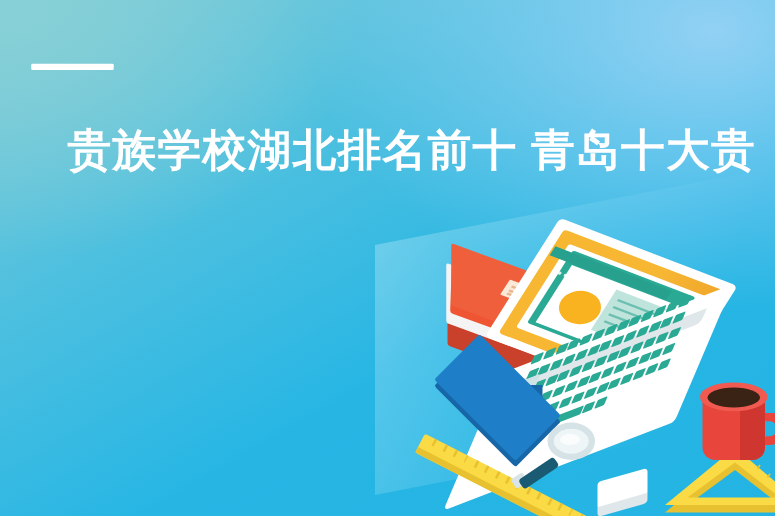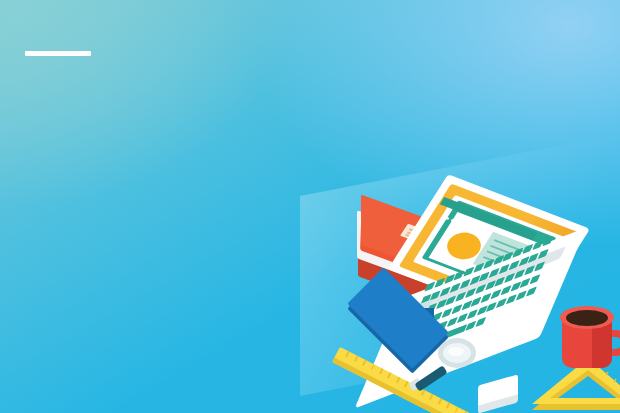--- a/index.html
+++ b/index.html
@@ -318,20 +318,21 @@
 </style>
 </head>
 <body>
 
 <div id="banner">
 
   <div class="light-sweep"></div>
 
   <div class="rule"></div>
 
+  <div class="headline">贵族学校湖北排名前十 青岛十大贵</div>
 
   <div class="illus">
 
     <div class="book-shadow"></div>
     <div class="book-pages"></div>
     <div class="book-cover"></div>
     <div class="book-cover2"></div>
     <div class="book-label">
         <i></i>
         <i></i>

